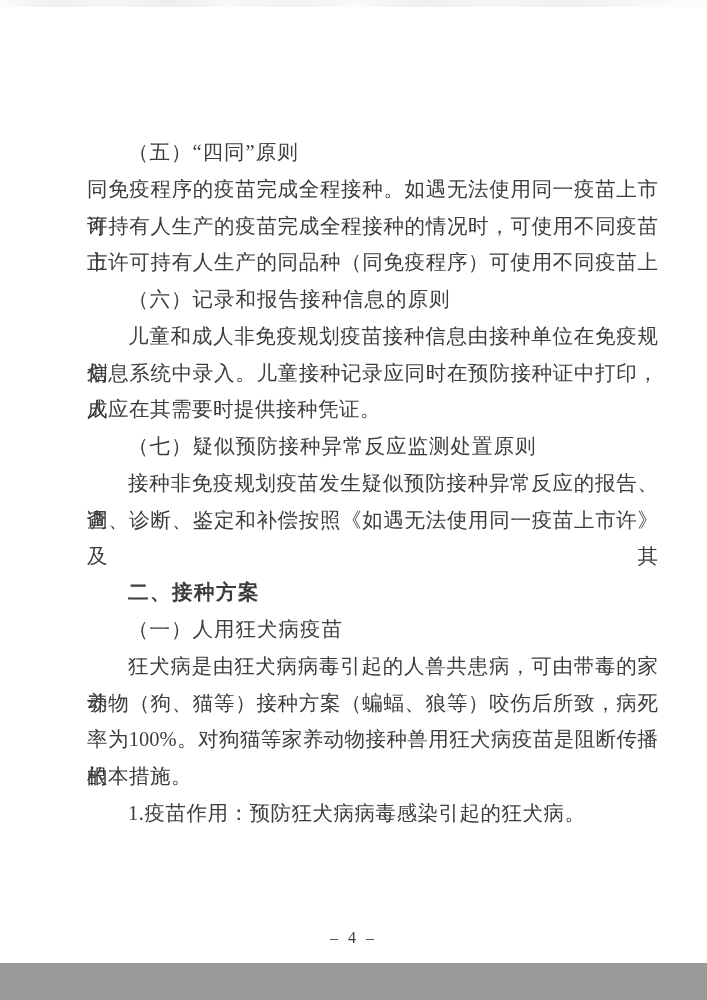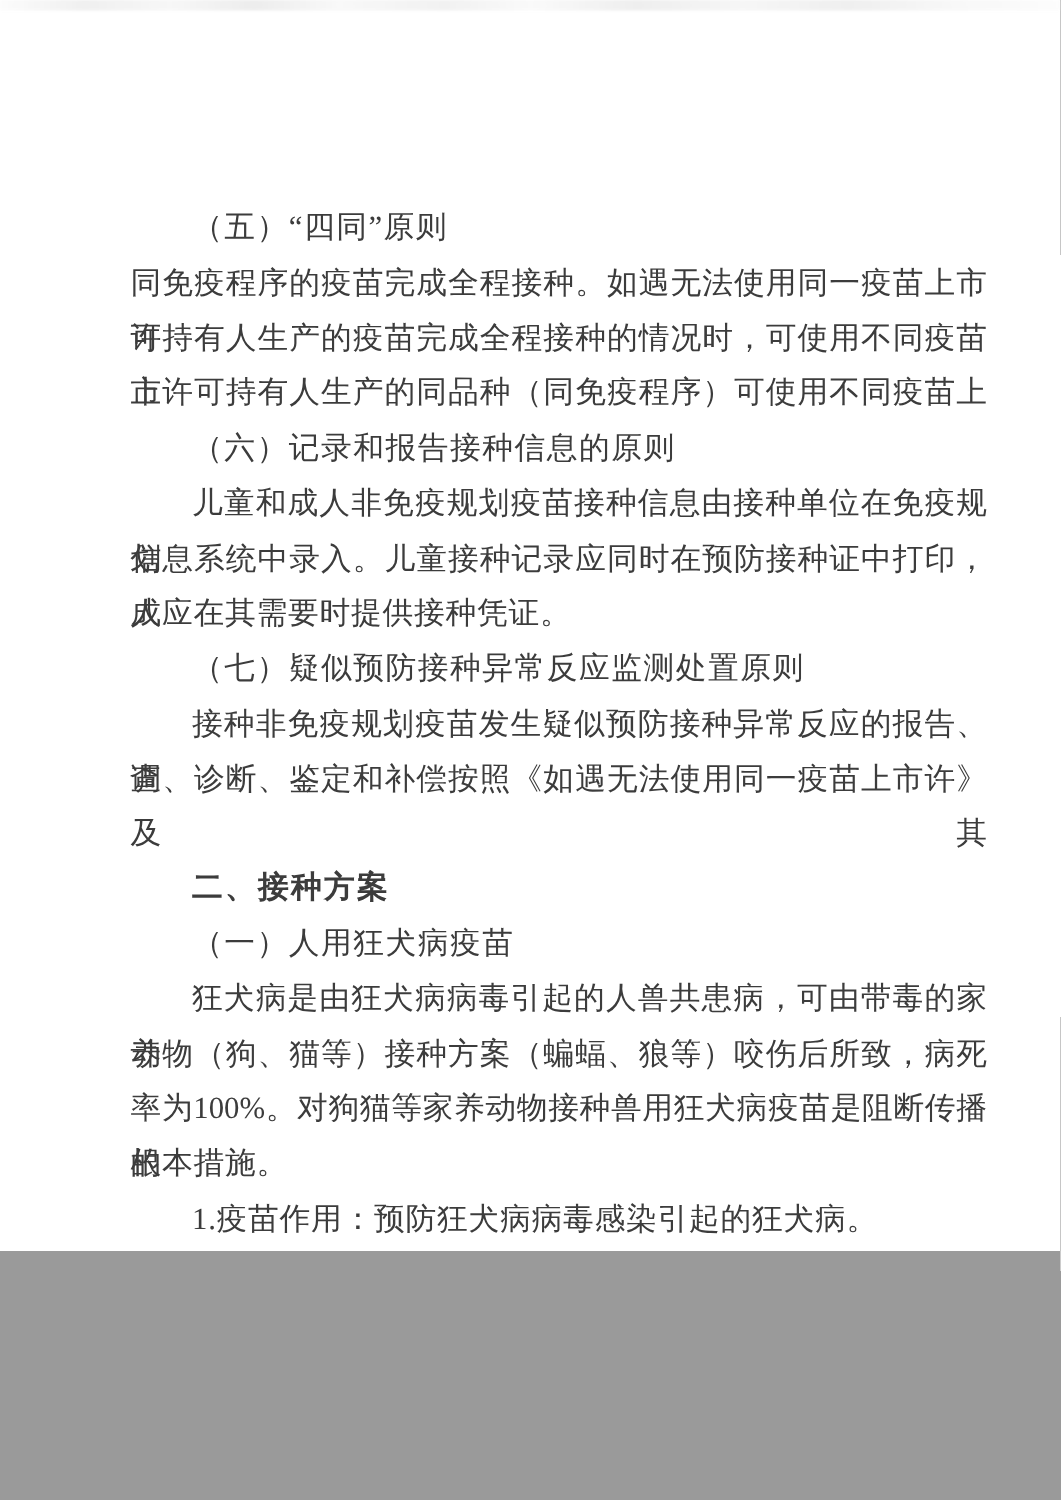--- a/index.html
+++ b/index.html
@@ -1,19 +1,19 @@
 <!DOCTYPE html>
 <html style="--paper: #ffffff; --ink: #3c3c3c;"><head>
 <meta charset="utf-8">
 <style>
   html, body { margin: 0; padding: 0; background: #9a9a9a; }
   .page {
     position: relative;
     width: 707px;
-    height: 834px;
+    height: 963px;
     background: var(--paper, #ffffff);
     overflow: hidden;
     font-family: "Liberation Serif", serif;
   }
   .scan-top {
     position: absolute;
     top: 0; left: 0; right: 0;
     height: 7px;
     background: linear-gradient(90deg,
       #fbfbfb 0%, #ebebeb 8%, #f5f5f5 16%, #e7e7e7 24%, #f7f7f7 32%,

